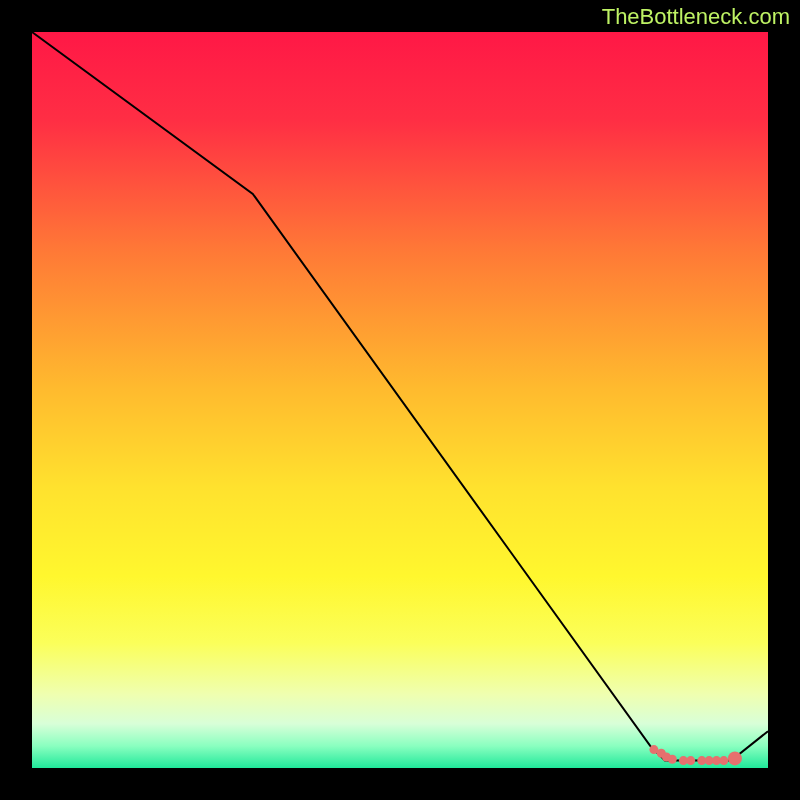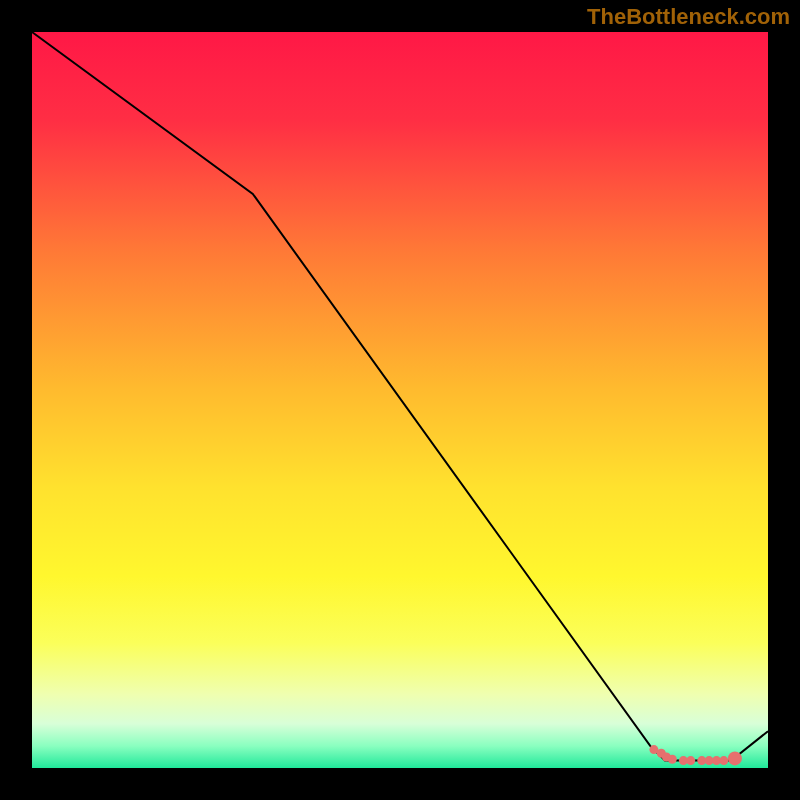--- a/index.html
+++ b/index.html
@@ -8,23 +8,23 @@
     width: 800px;
     height: 800px;
     background: #000;
     position: relative;
     font-family: Arial, Helvetica, sans-serif;
   }
   .watermark {
     position: absolute;
     right: 10px;
     top: 4px;
-    color: #a16207;
+    color: #bef264;
     font-size: 22px;
-    font-weight: 700;
+    font-weight: 400;
   }
   svg {
     display: block;
   }
 </style>
 </head>
 <body>
 
 <div class="watermark">TheBottleneck.com</div>
 

